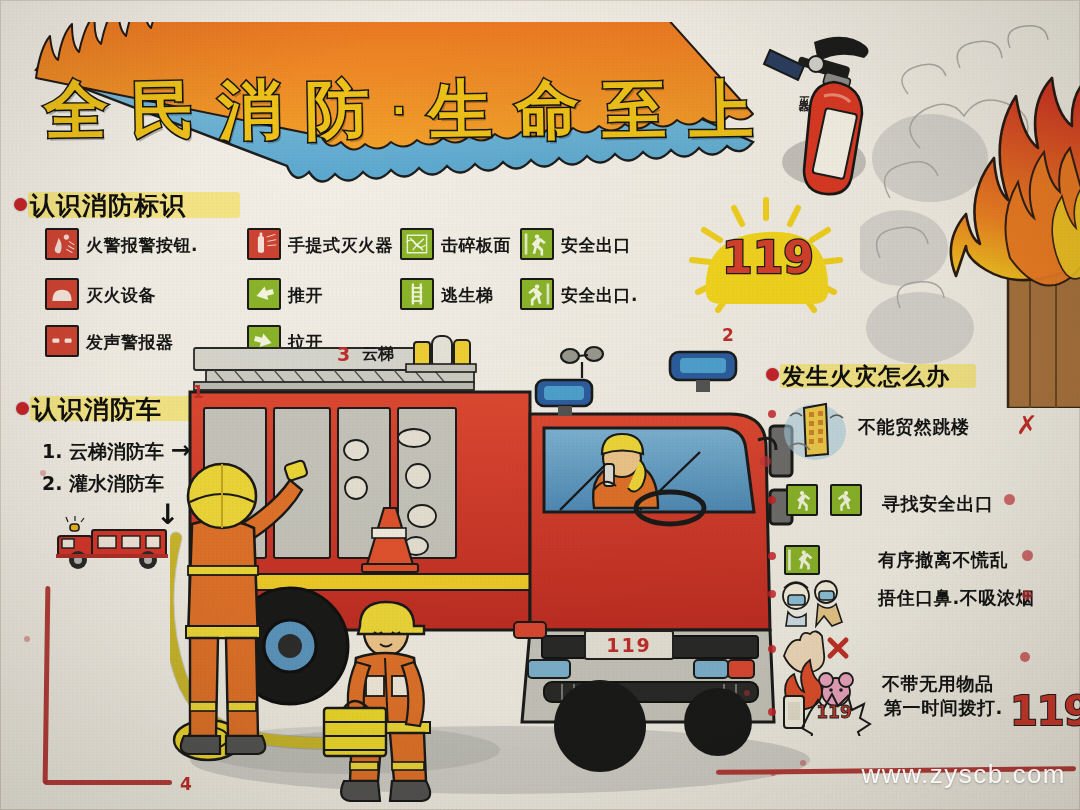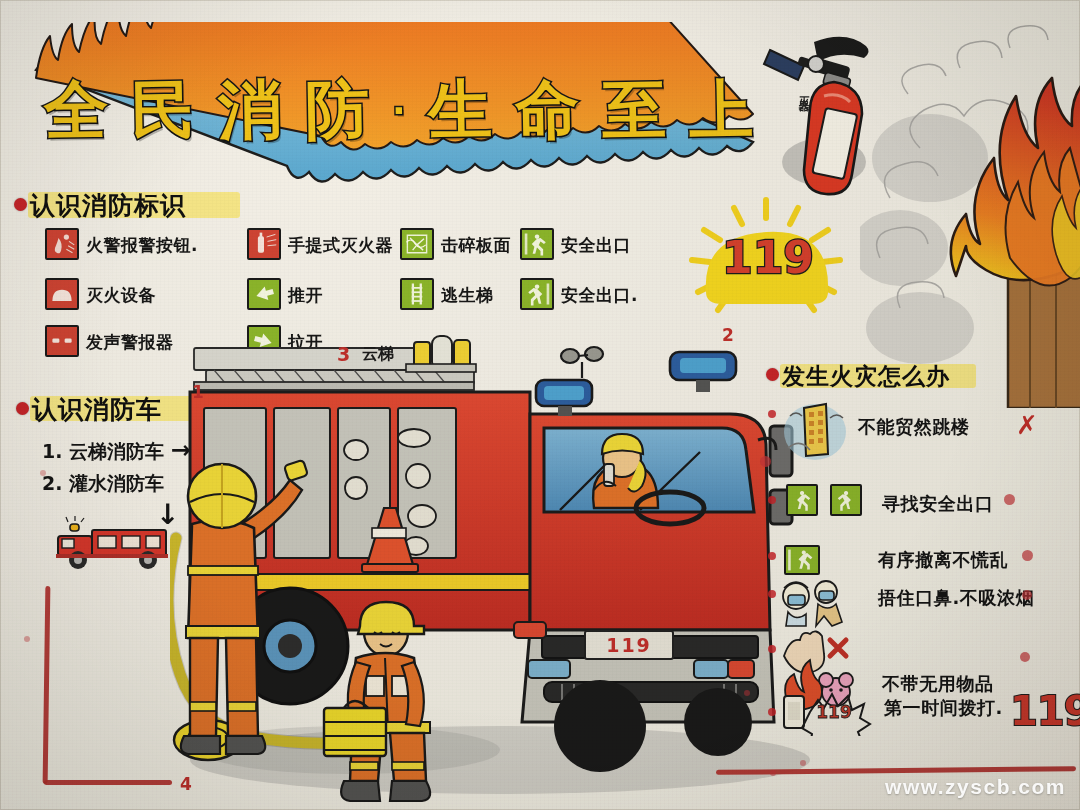--- a/index.html
+++ b/index.html
@@ -54,24 +54,23 @@
   .sign.green{background:#8cb72b;}
   .sign svg{display:block;width:100%;height:100%;}
   .sign-label{position:absolute;font-size:17px;color:#171717;white-space:nowrap;font-weight:600;letter-spacing:.5px;}
 
   
   .rlabel{position:absolute;font-size:18px;color:#151515;white-space:nowrap;font-weight:600;letter-spacing:.6px;}
 
   
   .redline{position:absolute;background:#b3302c;border-radius:3px;opacity:.92;}
   .watermark{
-    position:absolute;right:14px;bottom:11px;font-size:21px;color:rgba(255,255,255,.92);
+    position:absolute;right:14px;bottom:20px;font-size:26px;color:rgba(255,255,255,.92);
     letter-spacing:1.5px;text-shadow:0 1px 2px rgba(0,0,0,.25);
     font-family:"Liberation Sans",sans-serif;
-    font-weight:bold;
   }
   .secthead{position:absolute;font-size:25px;font-weight:bold;color:#101010;white-space:nowrap;letter-spacing:1px;}
   .numlabel{position:absolute;font-size:19px;color:#151515;white-space:nowrap;font-weight:600;}
   .marker{position:absolute;font-size:17px;color:#c0302c;font-weight:bold;}
   .plate{
     position:absolute;border:2px solid #222;background:#e9e7e0;border-radius:3px;
     display:flex;align-items:center;justify-content:center;
     font-size:19px;color:#c3302c;font-weight:bold;letter-spacing:2px;
   }
   .sun119{

